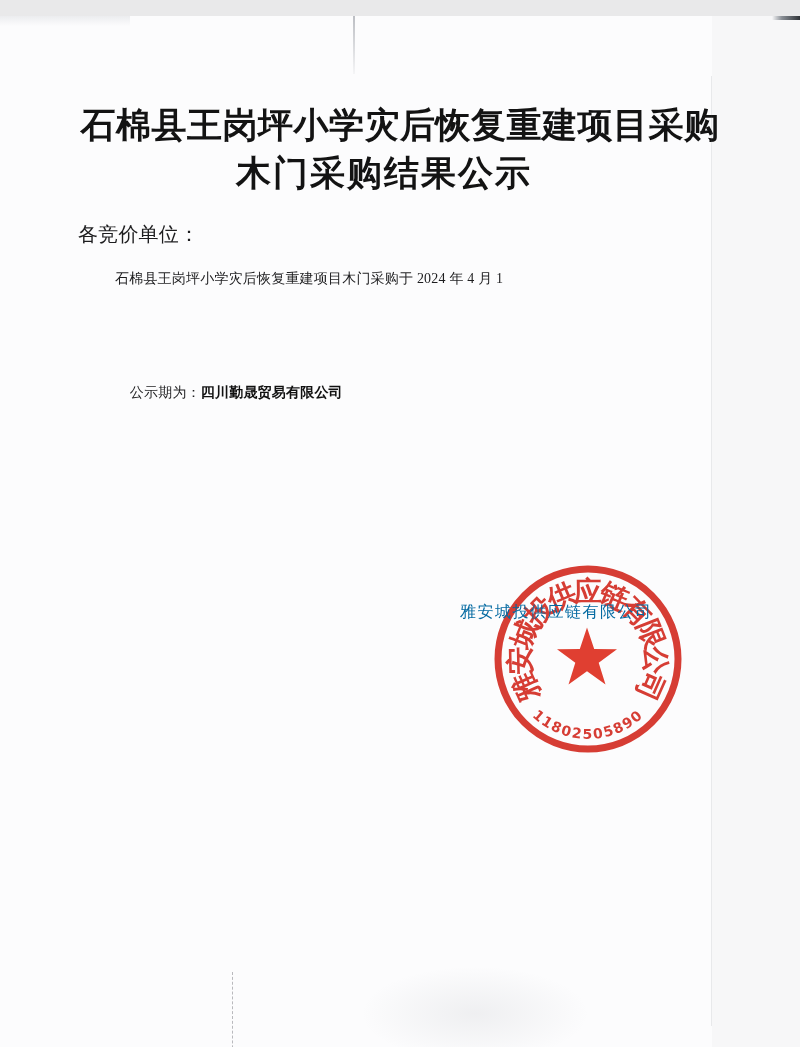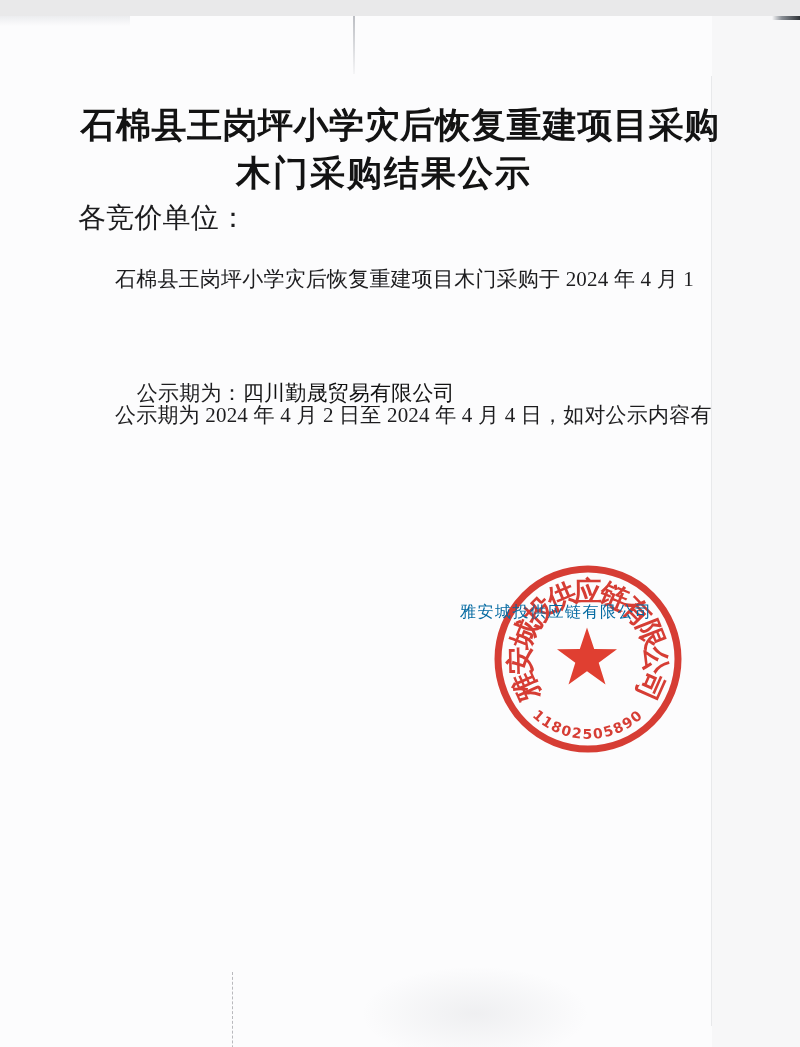--- a/index.html
+++ b/index.html
@@ -9,28 +9,28 @@
     font-family:"Liberation Serif","DejaVu Serif",serif;
   }
   
   .title{
     position:absolute;top:86px;left:0;width:800px;text-align:center;
     font-weight:bold;color:#131313;font-size:35px;line-height:48px;
     letter-spacing:0.5px;
   }
   .title .line2{display:block;transform:translateX(-16px);letter-spacing:2px;}
   .t-line{
-    position:absolute;color:#1d1d1f;font-size:21px;line-height:24px;
+    position:absolute;color:#1d1d1f;font-size:14px;line-height:24px;
     white-space:pre;letter-spacing:0.2px;
   }
-  .greeting{top:190px;left:78px;font-size:28px;}
+  .greeting{top:206px;left:78px;font-size:20px;}
   .p1l1{top:251px;left:115px;}
   .p1l2{top:296px;left:76px;}
   .p2  {top:341px;left:115px;}
-  .p2 .winner{font-weight:normal;color:#111;}
+  .p2 .winner{font-weight:bold;color:#111;}
   .p3l1{top:387px;left:115px;}
   .p3l2{top:431px;left:74px;}
   .sig-company{top:584px;left:460px;font-size:16px;letter-spacing:1.5px;z-index:3;color:#0369a1;}
   .sig-date{top:631px;left:538px;font-size:20px;letter-spacing:1px;z-index:3;color:#16161a;}
   
   .stamp{
     position:absolute;left:483px;top:538px;width:212px;height:212px;
     z-index:2;opacity:0.9;mix-blend-mode:multiply;
   }
   .seal-char{
@@ -76,21 +76,20 @@
   <div class="title">
     <span class="line1">石棉县王岗坪小学灾后恢复重建项目采购</span>
     <span class="line2">木门采购结果公示</span>
   </div>
 
   <div class="t-line greeting">各竞价单位：</div>
   <div class="t-line p1l1">石棉县王岗坪小学灾后恢复重建项目木门采购于 2024 年 4 月 1</div>
   <div class="t-line p2">
     <span>公示期为：</span><span class="winner">四川勤晟贸易有限公司</span>
   </div>
-  <div class="t-line p3l1">公示期为 2024 年 4 月 2 日至 2024 年 4 月 4 日，如对公示内容有</div>
 
   <div class="t-line sig-company">雅安城投供应链有限公司</div>
 
   <svg class="stamp" viewBox="0 0 212 212">
     <circle id="seal-ring" cx="105" cy="105" r="90" fill="none" stroke-width="7" stroke="#d5281e"></circle>
     <polygon id="seal-star" points="104.0,73.5 111.2,95.0 134.0,95.3 115.7,108.8 122.5,130.5 104.0,117.3 85.5,130.5 92.3,108.8 74.0,95.3 96.8,95.0" fill="#e02b1a"></polygon>
     <g id="seal-text-group">
         <text class="seal-char" fill="#d5281e" transform="translate(42.9 132.7) rotate(-114.0)">雅</text>
         <text class="seal-char" fill="#d5281e" transform="translate(37.0 106.4) rotate(-91.2)">安</text>
         <text class="seal-char" fill="#d5281e" transform="translate(41.8 80.0) rotate(-68.4)">城</text>

